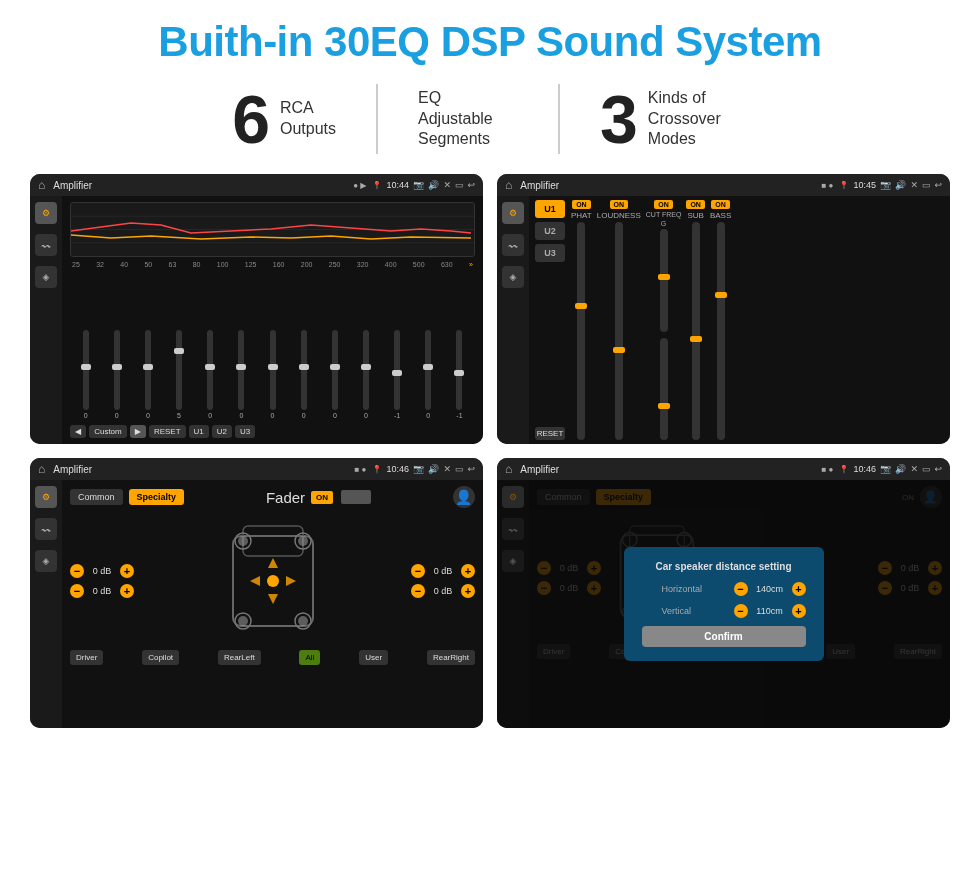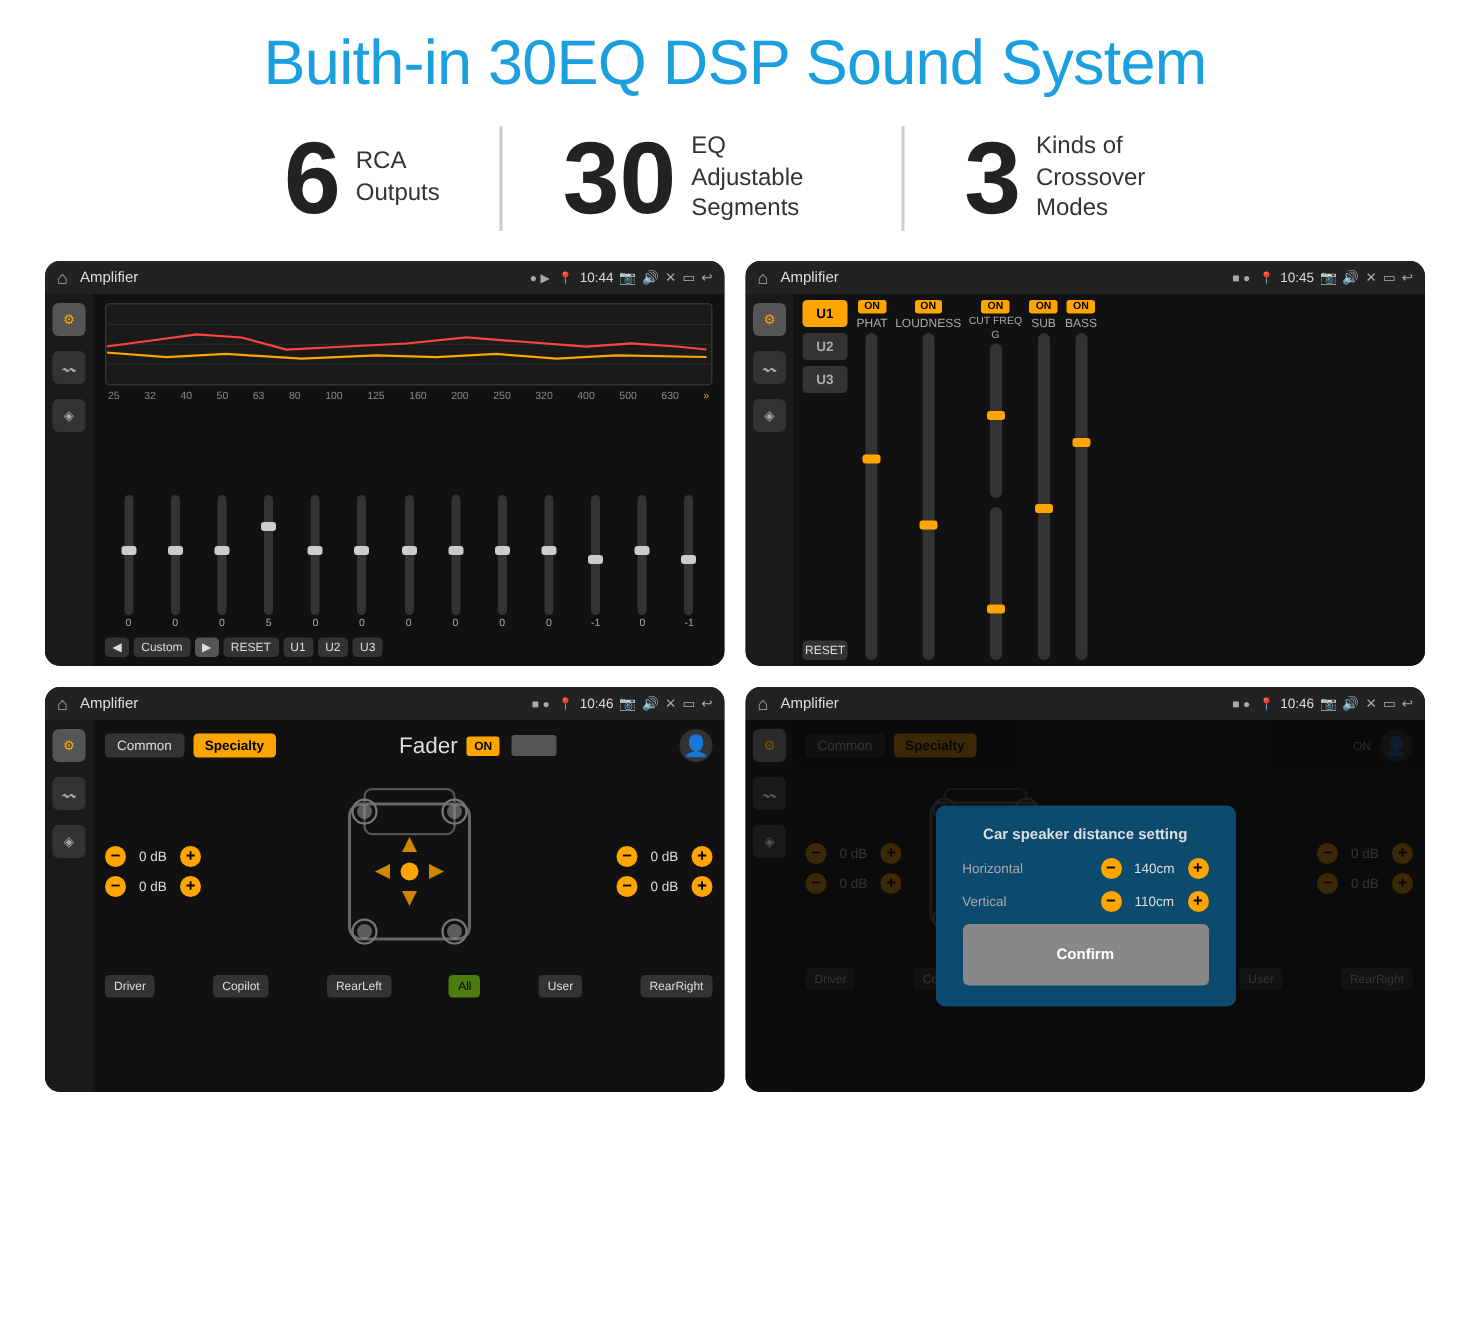--- a/index.html
+++ b/index.html
@@ -15,21 +15,21 @@
       width: 980px;
       height: 881px;
       background: #fff;
       padding: 18px 30px;
     }
 
     
     .main-title {
       text-align: center;
       font-size: 42px;
-      font-weight: 400;
+      font-weight: 700;
       color: #1a9fe0;
       margin-bottom: 18px;
       letter-spacing: -0.5px;
     }
 
     
     .stats-row {
       display: flex;
       align-items: center;
       justify-content: center;
@@ -385,20 +385,21 @@
       color: #ddd;
       text-align: center;
       margin-bottom: 10px;
       font-weight: bold;
     }
     .dialog-row {
       display: flex;
       align-items: center;
       gap: 6px;
       margin-bottom: 8px;
+      margin-left: 20px;
     }
     .dialog-row-label {
       font-size: 9px;
       color: #aaa;
       flex: 1;
     }
     .dialog-control {
       display: flex;
       align-items: center;
       gap: 4px;
@@ -420,42 +421,41 @@
       font-size: 9px;
       color: #ddd;
       min-width: 36px;
       text-align: center;
     }
     .dialog-confirm {
       background: #888;
       color: #fff;
       font-size: 10px;
       font-weight: bold;
-      padding: 15px 0;
+      padding: 5px 0;
       border-radius: 4px;
       text-align: center;
       width: 100%;
       margin-top: 6px;
     }
   </style>
 </head>
 <body>
 
 <div class="page-wrapper">
 
   <h1 class="main-title">Buith-in 30EQ DSP Sound System</h1>
 
   <div class="stats-row">
     <div class="stat-item">
       <span class="stat-number">6</span>
       <span class="stat-label">RCA<br>Outputs</span>
     </div>
     <div class="stat-divider"></div>
     <div class="stat-item">
-      <span class="stat-number">30</span>
       <span class="stat-label">EQ Adjustable<br>Segments</span>
     </div>
     <div class="stat-divider"></div>
     <div class="stat-item">
       <span class="stat-number">3</span>
       <span class="stat-label">Kinds of<br>Crossover Modes</span>
     </div>
   </div>
 
   <div class="screens-grid">

